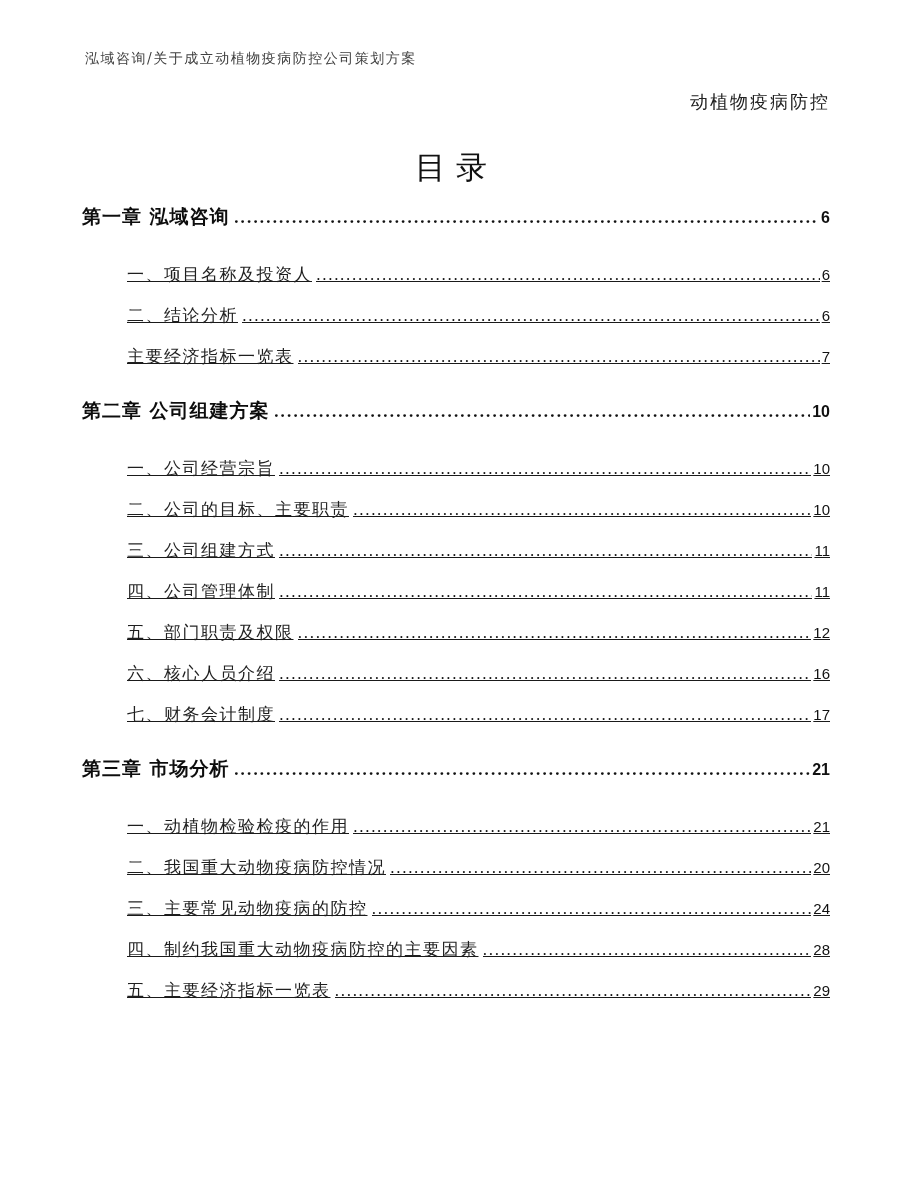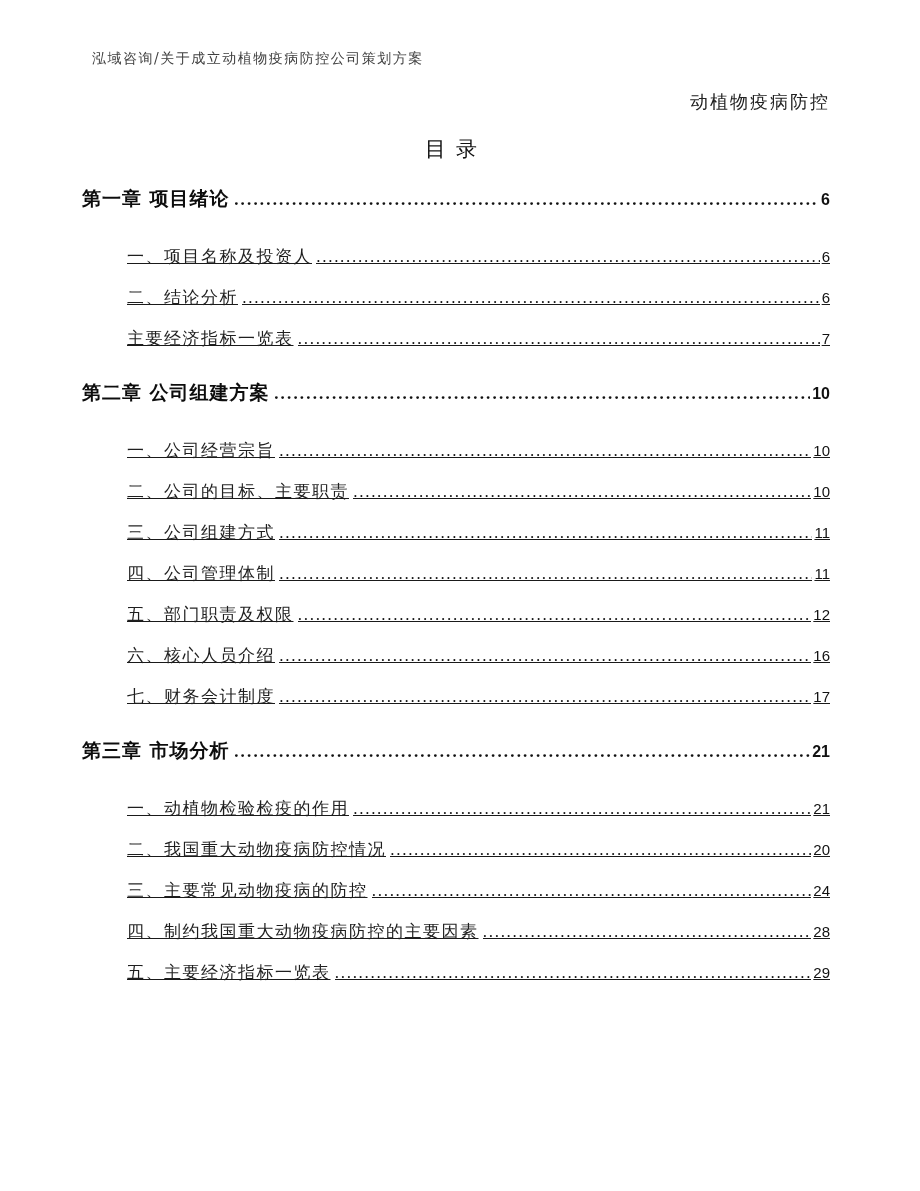--- a/index.html
+++ b/index.html
@@ -14,43 +14,43 @@
   .page {
     box-sizing: border-box;
     width: 920px;
     height: 1191px;
     padding: 50px 90px 0 82px;
   }
   .doc-header {
     font-size: 14px;
     color: #3f3f3f;
     letter-spacing: 1.5px;
-    margin-left: 10px;
+    margin-left: 3px;
     line-height: 16px;
   }
   .report-title {
     margin: 56px 0 0 0;
     font-size: 27px;
     font-weight: bold;
     text-align: center;
     letter-spacing: 3px;
     line-height: 33px;
     color: #111;
   }
   .report-intro {
     margin: 24px 0 0 48px;
     font-size: 18px;
     letter-spacing: 2px;
     line-height: 24px;
     color: #222;
     text-align: right;
   }
   .toc-title {
-    margin: 20px 0 0 0;
-    font-size: 21px;
+    margin: 38px 0 0 0;
+    font-size: 31px;
     font-weight: normal;
     text-align: center;
     letter-spacing: 10px;
     line-height: 31px;
     color: #111;
   }
   .toc { margin-top: 0; }
   .toc-row {
     display: flex;
     align-items: baseline;
@@ -97,21 +97,21 @@
 <div class="page">
   <div class="doc-header">泓域咨询/关于成立动植物疫病防控公司策划方案</div>
 
 
   <p class="report-intro">动植物疫病防控</p>
 
   <h2 class="toc-title">目录</h2>
 
   <div class="toc" id="toc">
       <div class="toc-row chapter">
-        <span class="label">第一章 项目绪论</span>
+        <span class="label">第一章 泓域咨询</span>
         <span class="dots"></span>
         <span class="pageno">6</span>
       </div>
       <div class="toc-row item">
         <span class="label">一、项目名称及投资人</span>
         <span class="dots"></span>
         <span class="pageno">6</span>
       </div>
       <div class="toc-row item">
         <span class="label">二、结论分析</span>

